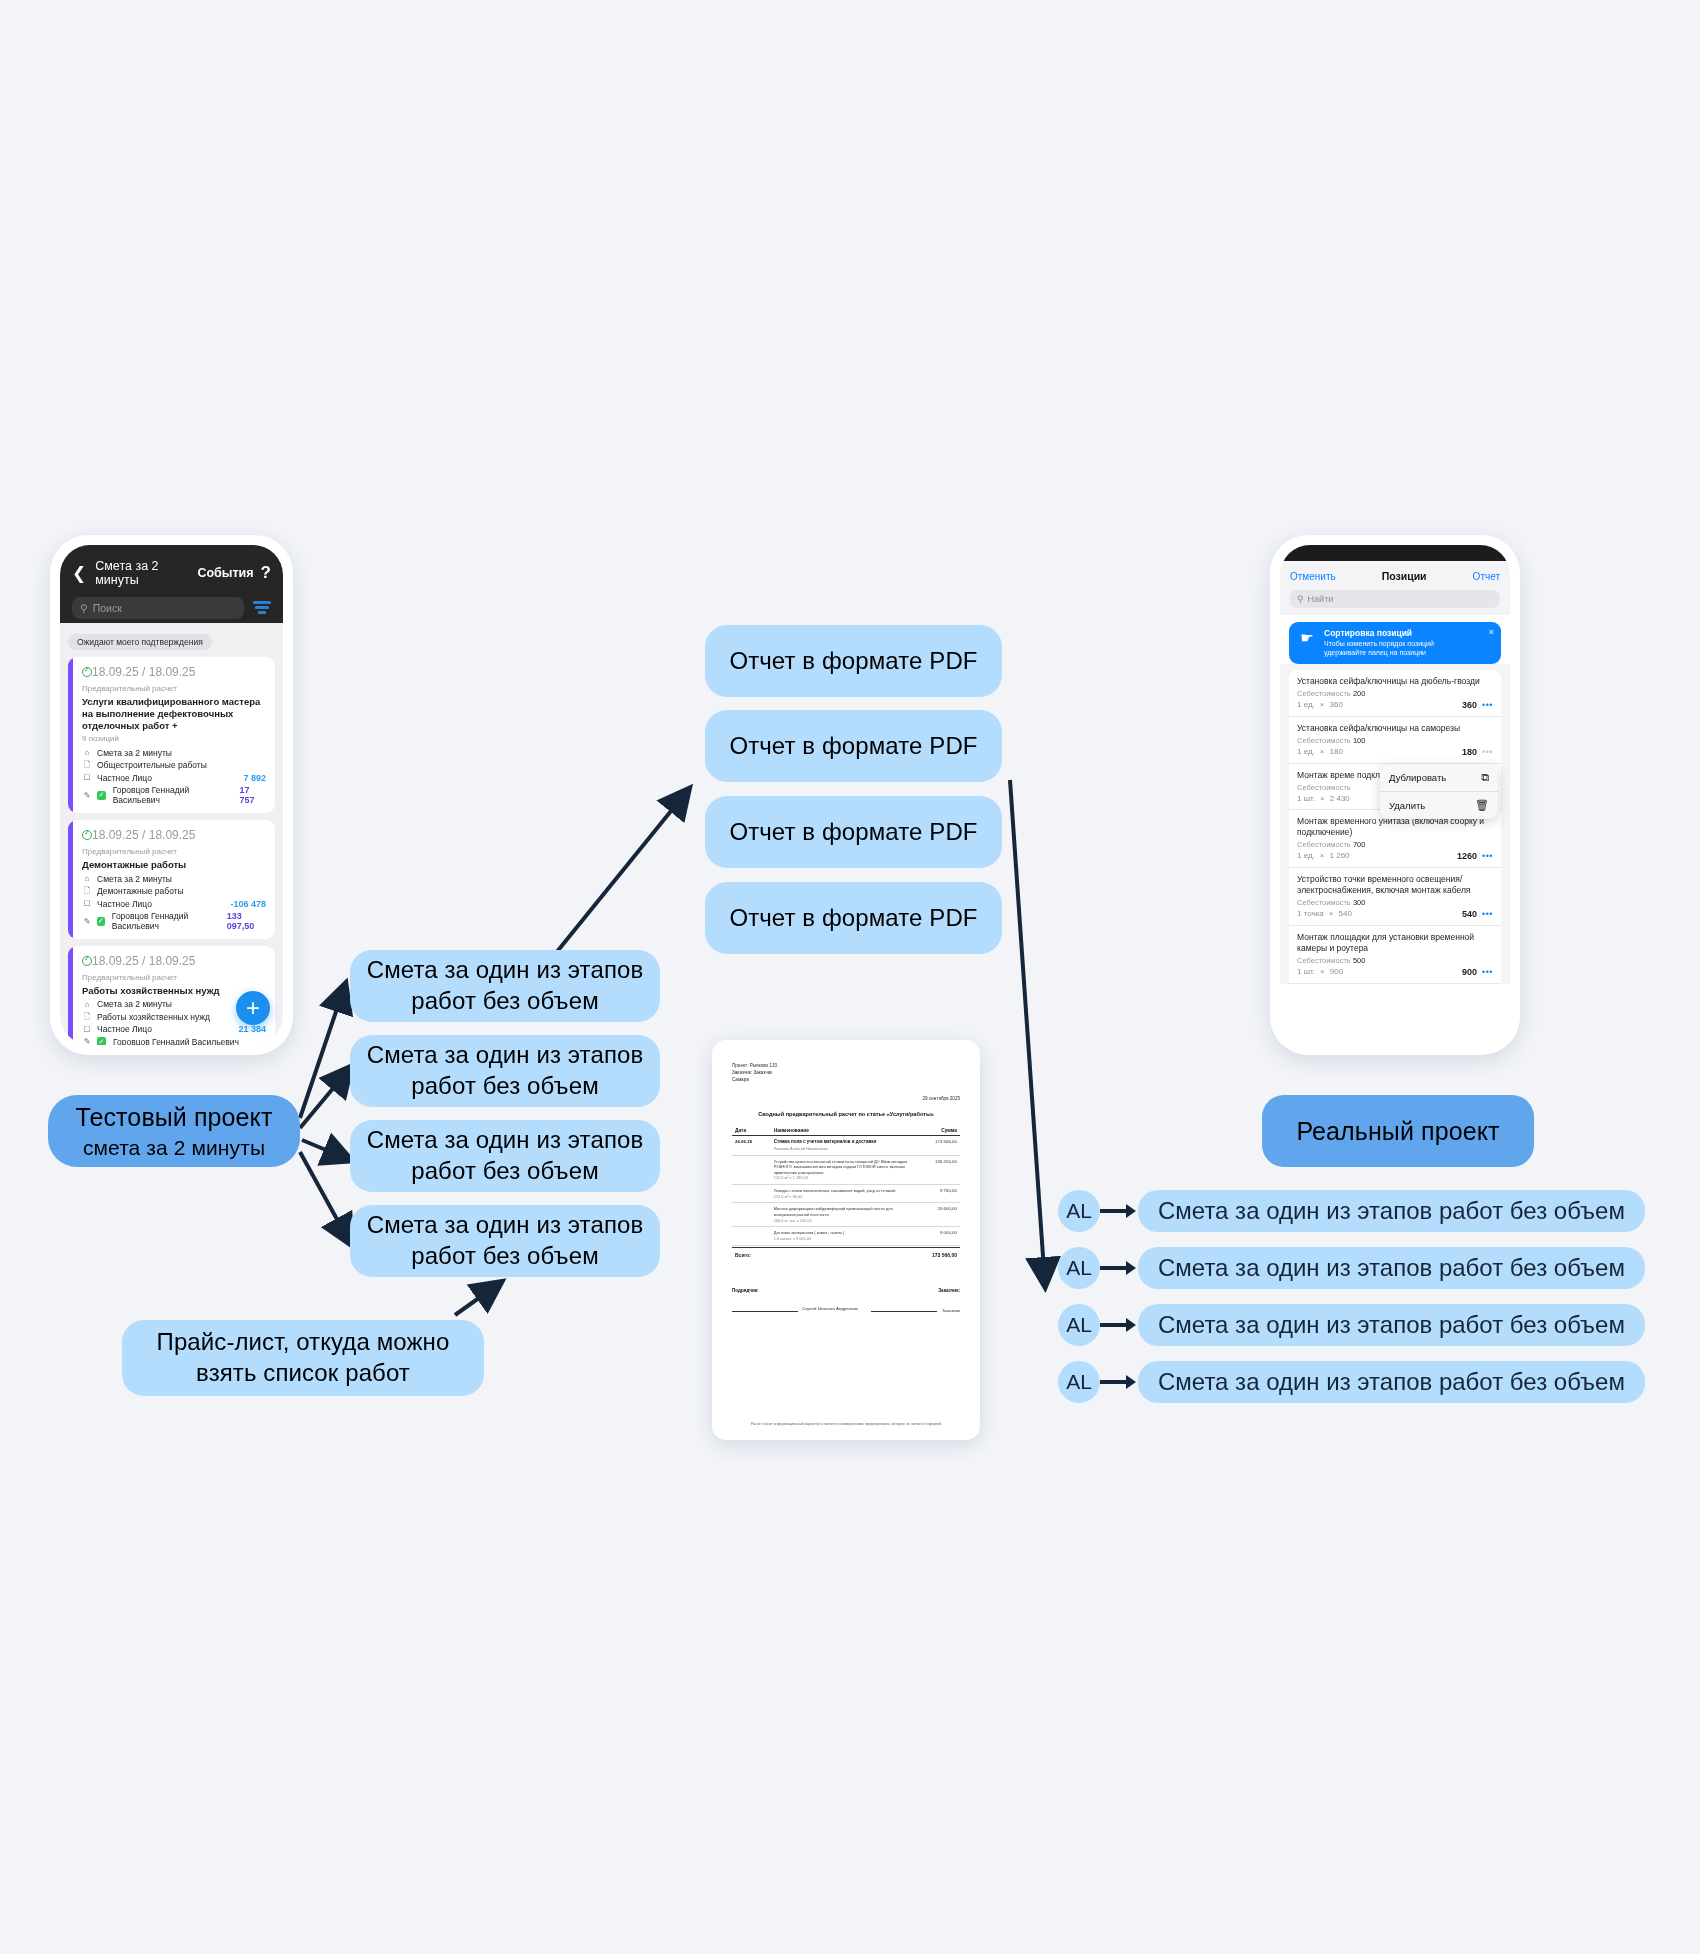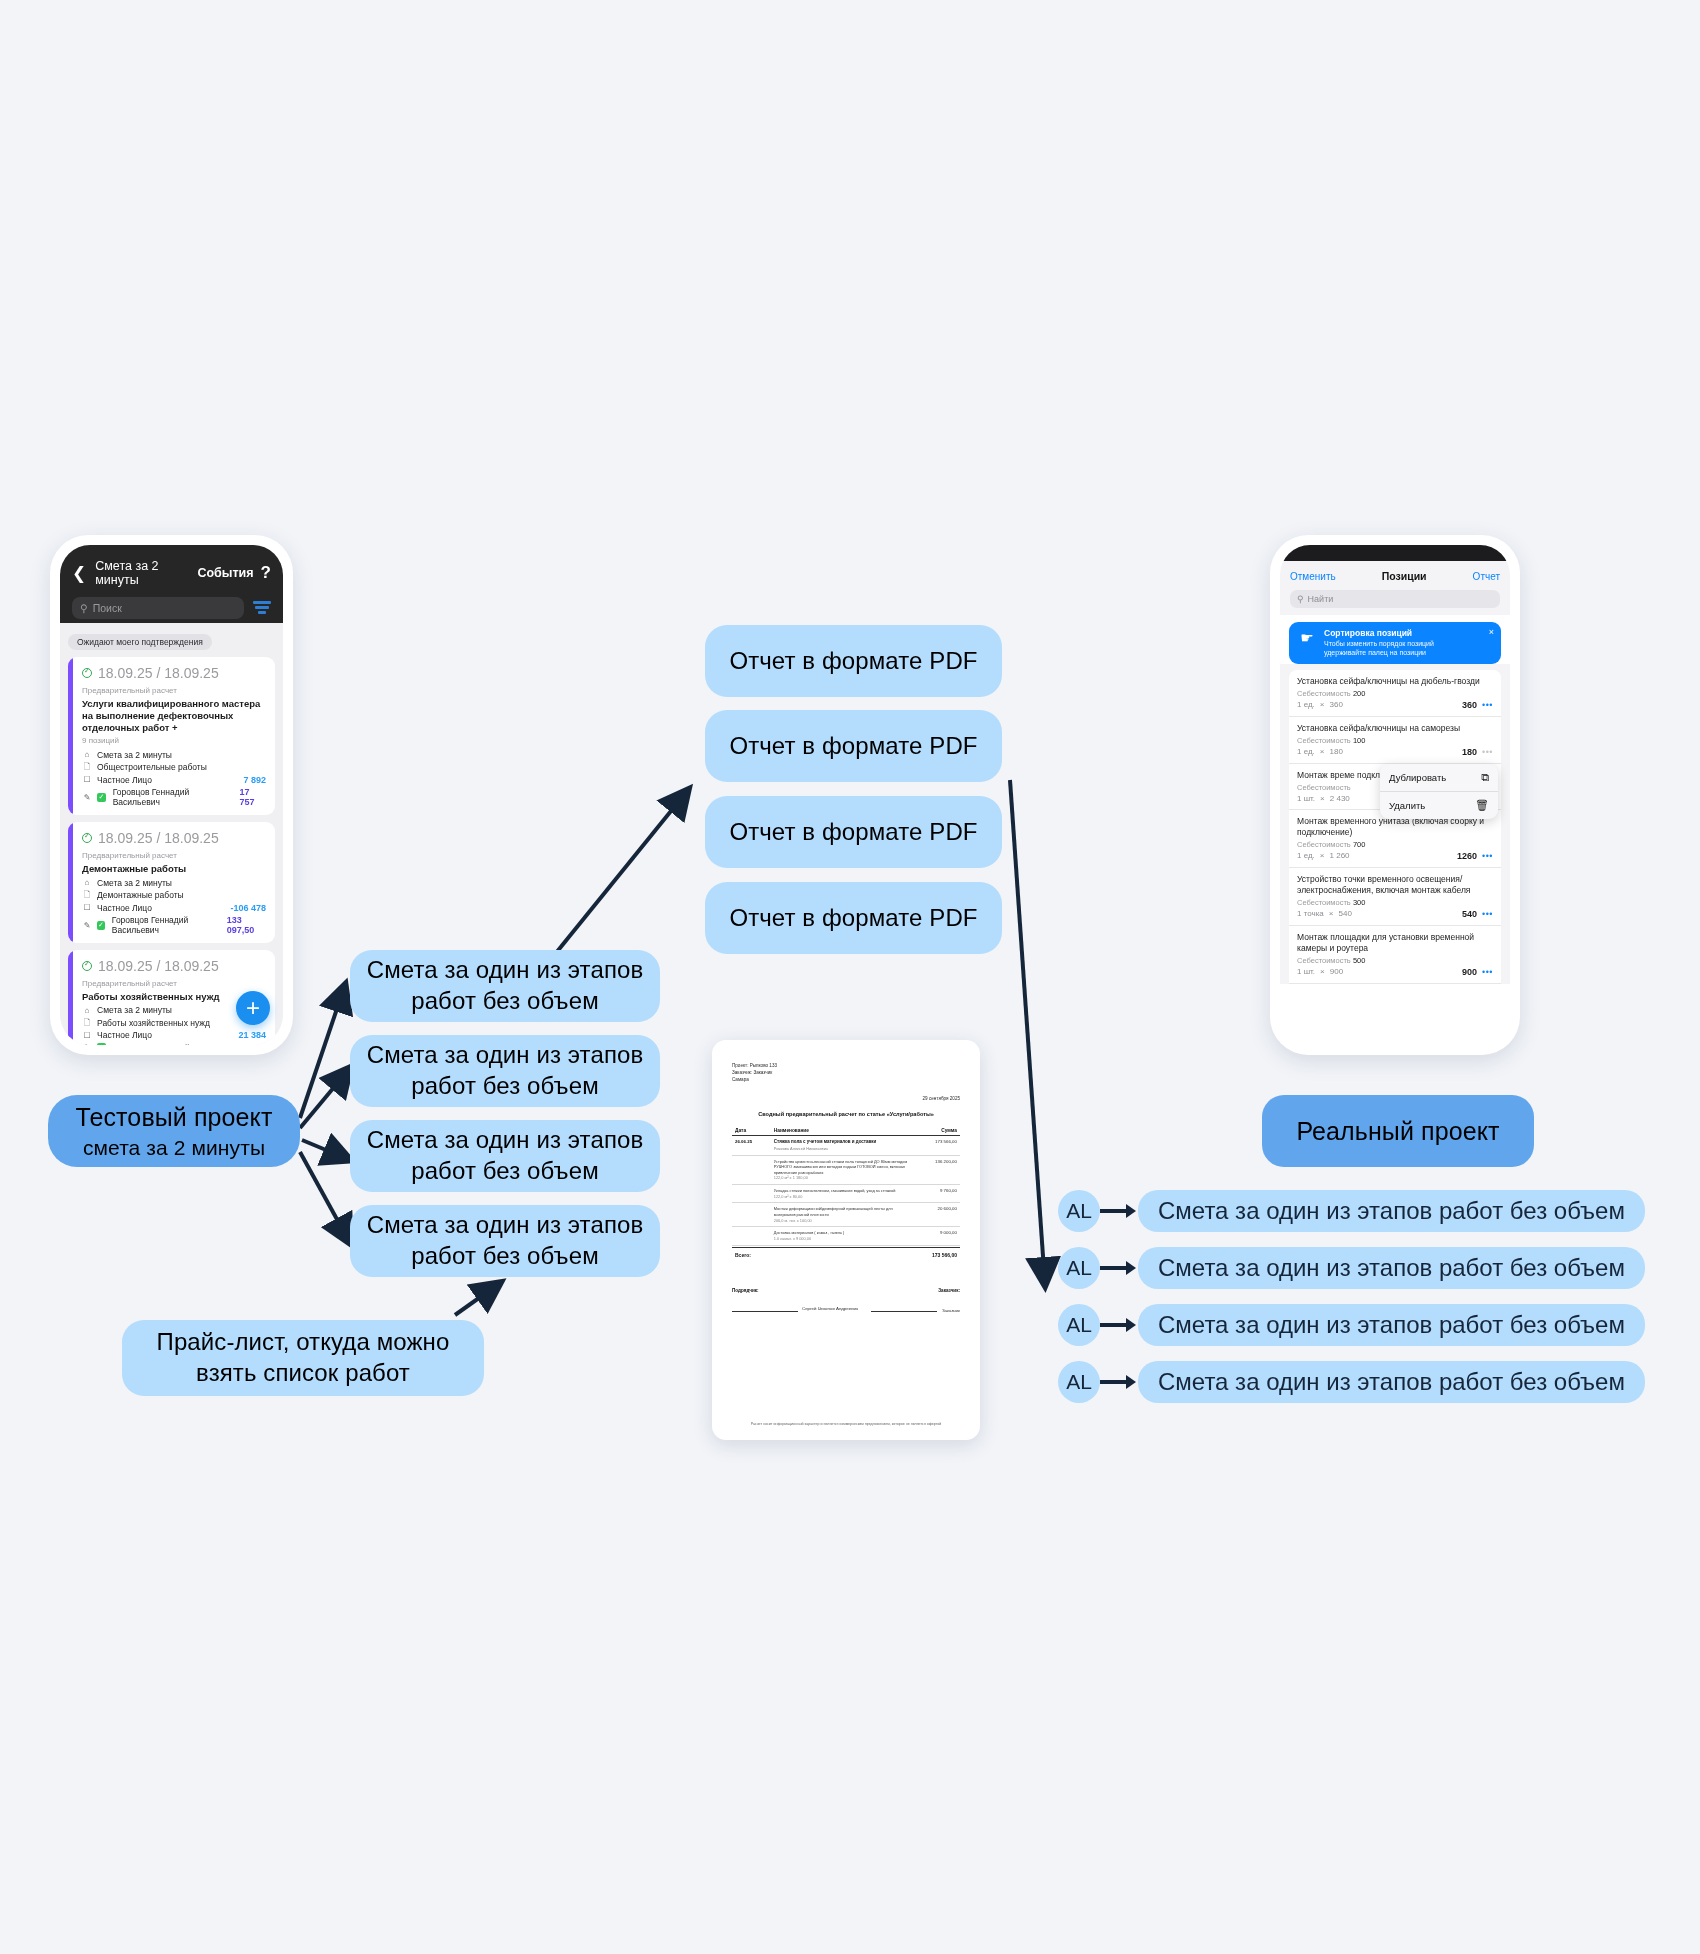--- a/index.html
+++ b/index.html
@@ -68,21 +68,21 @@
   .lp-body { background:#f0f0f3; height:100%; padding:8px 8px 0 8px; }
   .chip {
     display:inline-block; background:#e2e2e6; color:#2a2a2e;
     font-size:8.5px; border-radius:9px; padding:3px 9px; margin-bottom:7px;
   }
   .card {
     background:#fff; border-radius:9px; margin-bottom:7px;
     position:relative; padding:8px 9px 8px 14px; overflow:hidden;
   }
   .card::before { content:""; position:absolute; left:0; top:0; bottom:0; width:5px; background:#7c4dff; }
-  .c-date { display:flex; align-items:center; gap:6px; color:#9b9b9f; font-size:14px; margin-bottom:5px;}
+  .c-date { display:flex; align-items:center; gap:0; color:#9b9b9f; font-size:12px; margin-bottom:5px;}
   .c-check { width:10px; height:10px; border:1.3px solid #34a853; border-radius:50%; position:relative; }
   .c-check::after { content:"✓"; position:absolute; left:1px; top:-2px; font-size:7px; color:#34a853; }
   .c-sub { color:#9b9b9f; font-size:8px; margin-bottom:3px; }
   .c-title { color:#1c1c1e; font-size:9.5px; font-weight:bold; line-height:1.25; margin-bottom:2px; }
   .c-pos { color:#9b9b9f; font-size:8px; margin-bottom:5px; }
   .c-row { display:flex; align-items:center; gap:5px; font-size:8.5px; color:#1c1c1e; margin-top:2.5px; }
   .c-ico { width:10px; height:10px; flex:0 0 10px; color:#6b6b70; font-size:8px; display:flex; align-items:center; justify-content:center; }
   .c-amt { margin-left:auto; font-size:9px; color:#2a9df4; font-weight:bold; }
   .c-amt.purple { color:#5b3fe0; }
   .c-green { display:inline-flex; width:9px; height:9px; background:#34c759; border-radius:2px; color:#fff; font-size:7px; align-items:center; justify-content:center; margin-right:2px;}

